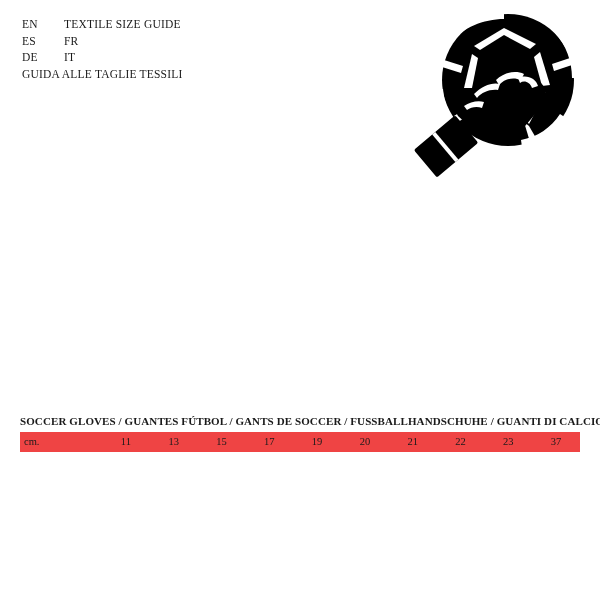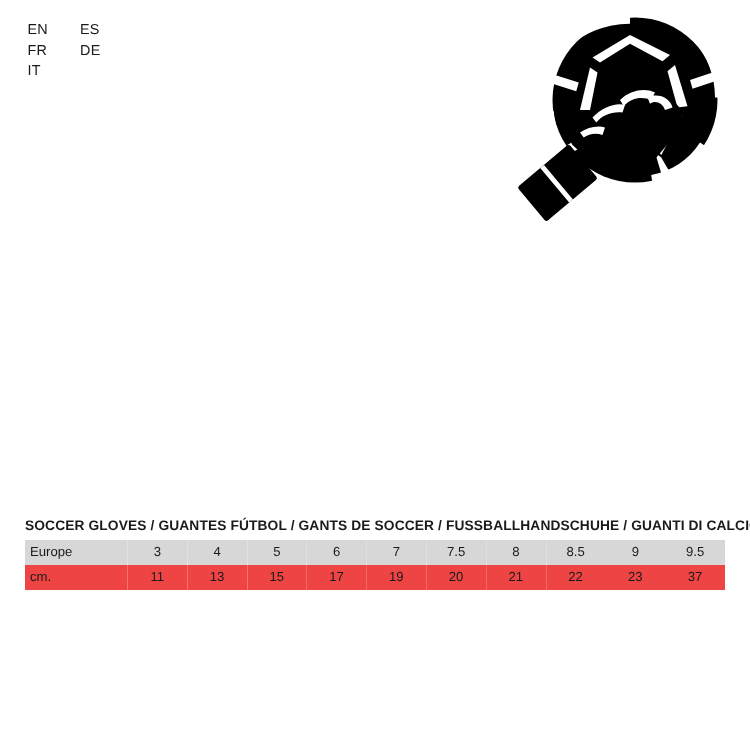--- a/index.html
+++ b/index.html
@@ -12,20 +12,21 @@
     background: #ffffff;
     font-family: "Liberation Sans", sans-serif;
     color: #1a1a1a;
     position: relative;
     overflow: hidden;
   }
   .page {
     position: relative;
     width: 600px;
     height: 600px;
+    font-family: Liberation Serif, serif;
   }
 
   
   .legend {
     position: absolute;
     top: 17px;
     left: 22px;
     display: grid;
     grid-template-columns: 42px auto;
     row-gap: 1px;
@@ -94,28 +95,30 @@
     background: #ef4444;
   }
 </style>
 </head>
 <body>
 
 <div class="page">
 
   <div class="legend">
     <div class="legend-code">EN</div>
+    <div class="legend-label">TEXTILE SIZE GUIDE</div>
 
     <div class="legend-code">ES</div>
 
     <div class="legend-code">FR</div>
 
     <div class="legend-code">DE</div>
 
     <div class="legend-code">IT</div>
+    <div class="legend-label">GUIDA ALLE TAGLIE TESSILI</div>
   </div>
 
   <div class="illustration">
     <svg width="190" height="190" viewBox="0 0 190 190" xmlns="http://www.w3.org/2000/svg" aria-hidden="true">
       <g fill="#000000">
 
         <circle cx="108" cy="72" r="66"></circle>
 
         <g fill="#ffffff">
 
@@ -160,33 +163,20 @@
           <path d="M64 98 C70 94 78 92 84 94 L82 100 C77 98 71 99 67 102 Z"></path>
         </g>
       </g>
     </svg>
   </div>
 
   <div class="size-table">
     <div class="table-title">SOCCER GLOVES / GUANTES FÚTBOL / GANTS DE SOCCER / FUSSBALLHANDSCHUHE / GUANTI DI CALCIO</div>
     <table class="sizes">
       <tbody>
-        <tr class="row-shaded">
-          <td class="rowhead">Europe</td>
-          <td>3</td>
-          <td>4</td>
-          <td>5</td>
-          <td>6</td>
-          <td>7</td>
-          <td>7.5</td>
-          <td>8</td>
-          <td>8.5</td>
-          <td>9</td>
-          <td>9.5</td>
-        </tr>
         <tr class="row-plain">
           <td class="rowhead">cm.</td>
           <td>11</td>
           <td>13</td>
           <td>15</td>
           <td>17</td>
           <td>19</td>
           <td>20</td>
           <td>21</td>
           <td>22</td>

